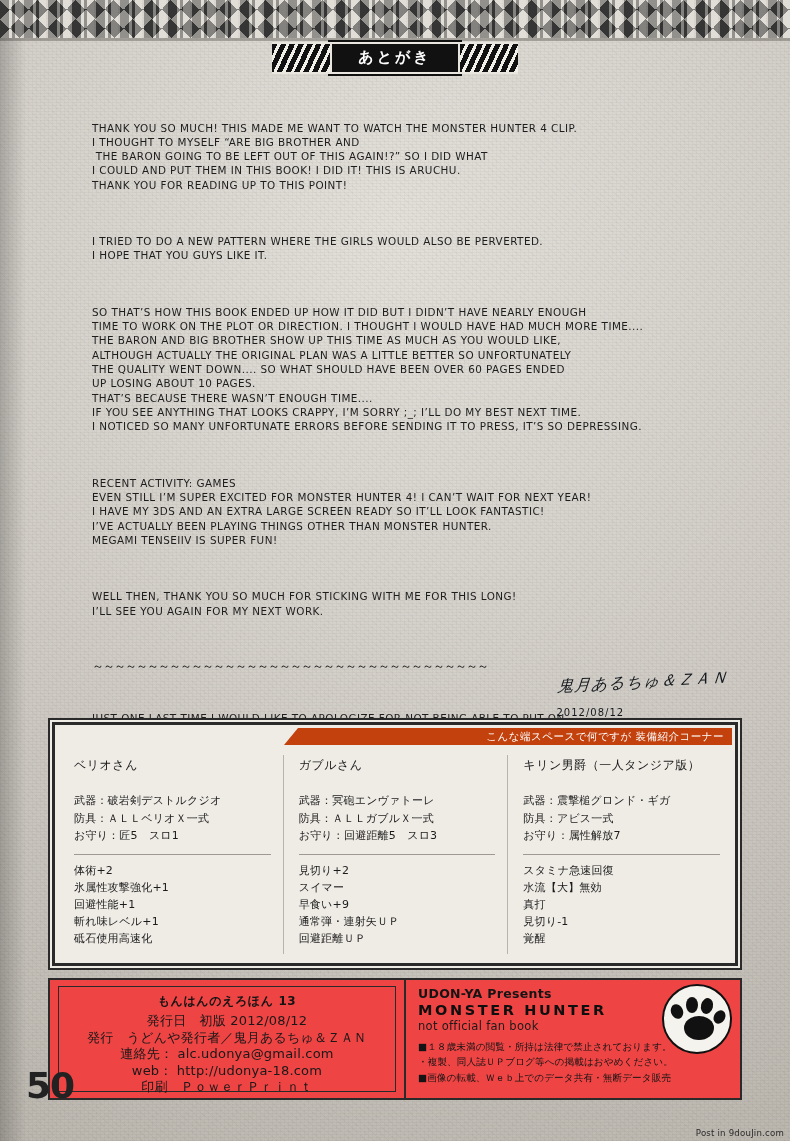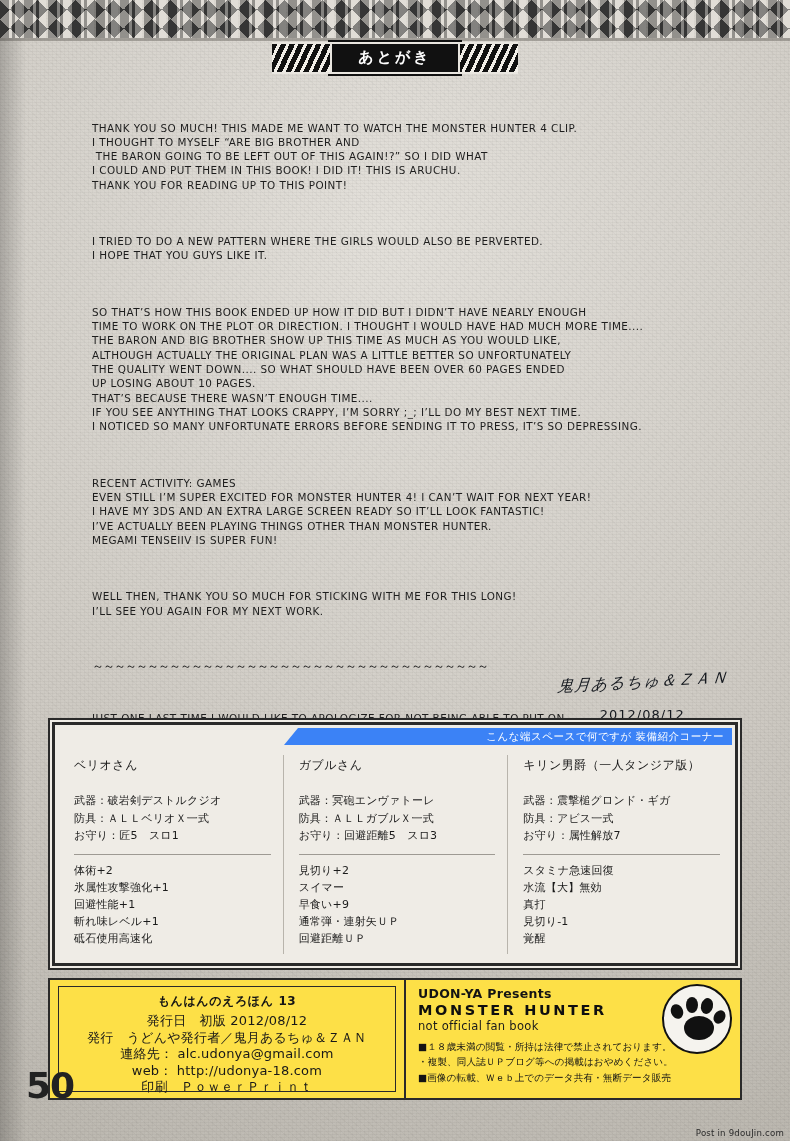--- a/index.html
+++ b/index.html
@@ -123,42 +123,42 @@
   #sign .scribble {
     font-family: "DejaVu Serif", serif;
     font-size: 16px;
     font-style: italic;
     letter-spacing: 1px;
     transform: rotate(-3deg) skewX(-8deg);
     white-space: nowrap;
   }
   #sign .date {
     font-family: "DejaVu Sans", sans-serif;
-    font-size: 13px;
+    font-size: 10px;
     letter-spacing: 1px;
     margin-top: 14px;
-    text-align: center;
+    text-align: left;
   }
 
   
   #panel {
     position: absolute;
     left: 48px;
     top: 718px;
     width: 694px;
     height: 252px;
     background: #efece6;
     border: 2px solid #2a2a2a;
     box-shadow: inset 0 0 0 2px #efece6, inset 0 0 0 5px #2a2a2a;
   }
   #panel-header {
     position: absolute;
     left: 8px; right: 8px; top: 8px;
     height: 17px;
-    background: #3b82f6;
+    background: #c2410c;
     display: flex;
     align-items: center;
     justify-content: flex-end;
     padding-right: 8px;
   }
   #panel-header .hdr-text {
     color: #fff;
     font-family: "DejaVu Sans", sans-serif;
     font-size: 10.5px;
     letter-spacing: .5px;
@@ -215,21 +215,21 @@
   }
 
   
   #colophon {
     position: absolute;
     left: 48px;
     top: 978px;
     width: 694px;
     height: 122px;
     border: 2px solid #2a2a2a;
-    background: #fde047;
+    background: #ef4444;
     display: flex;
   }
   #colo-left {
     width: 356px;
     border-right: 2px solid #2a2a2a;
     padding: 6px 8px 6px 8px;
     position: relative;
   }
   #colo-left .inner-box {
     border: 1px solid #2a2a2a;

